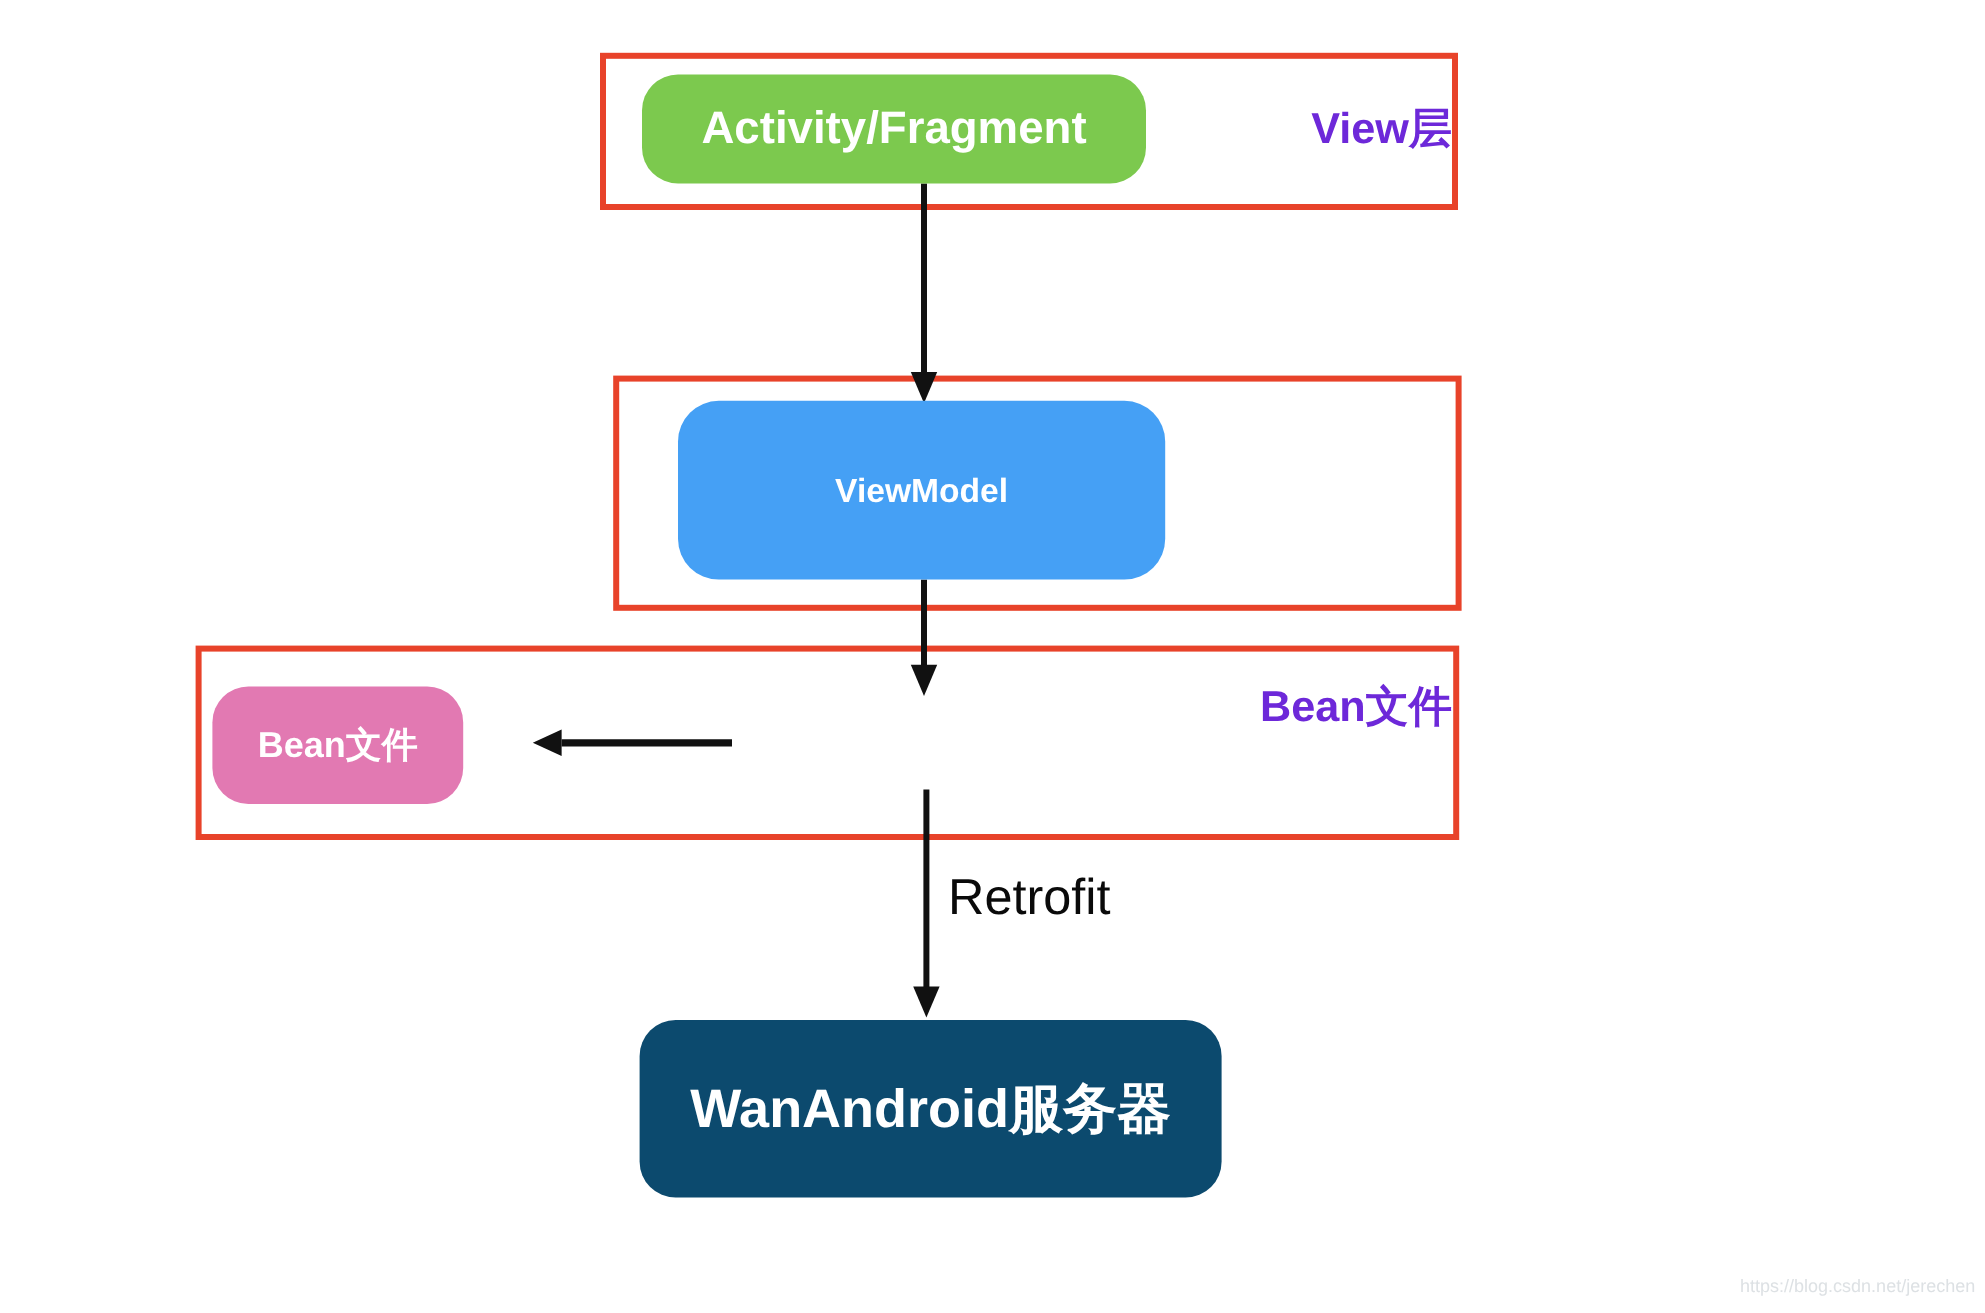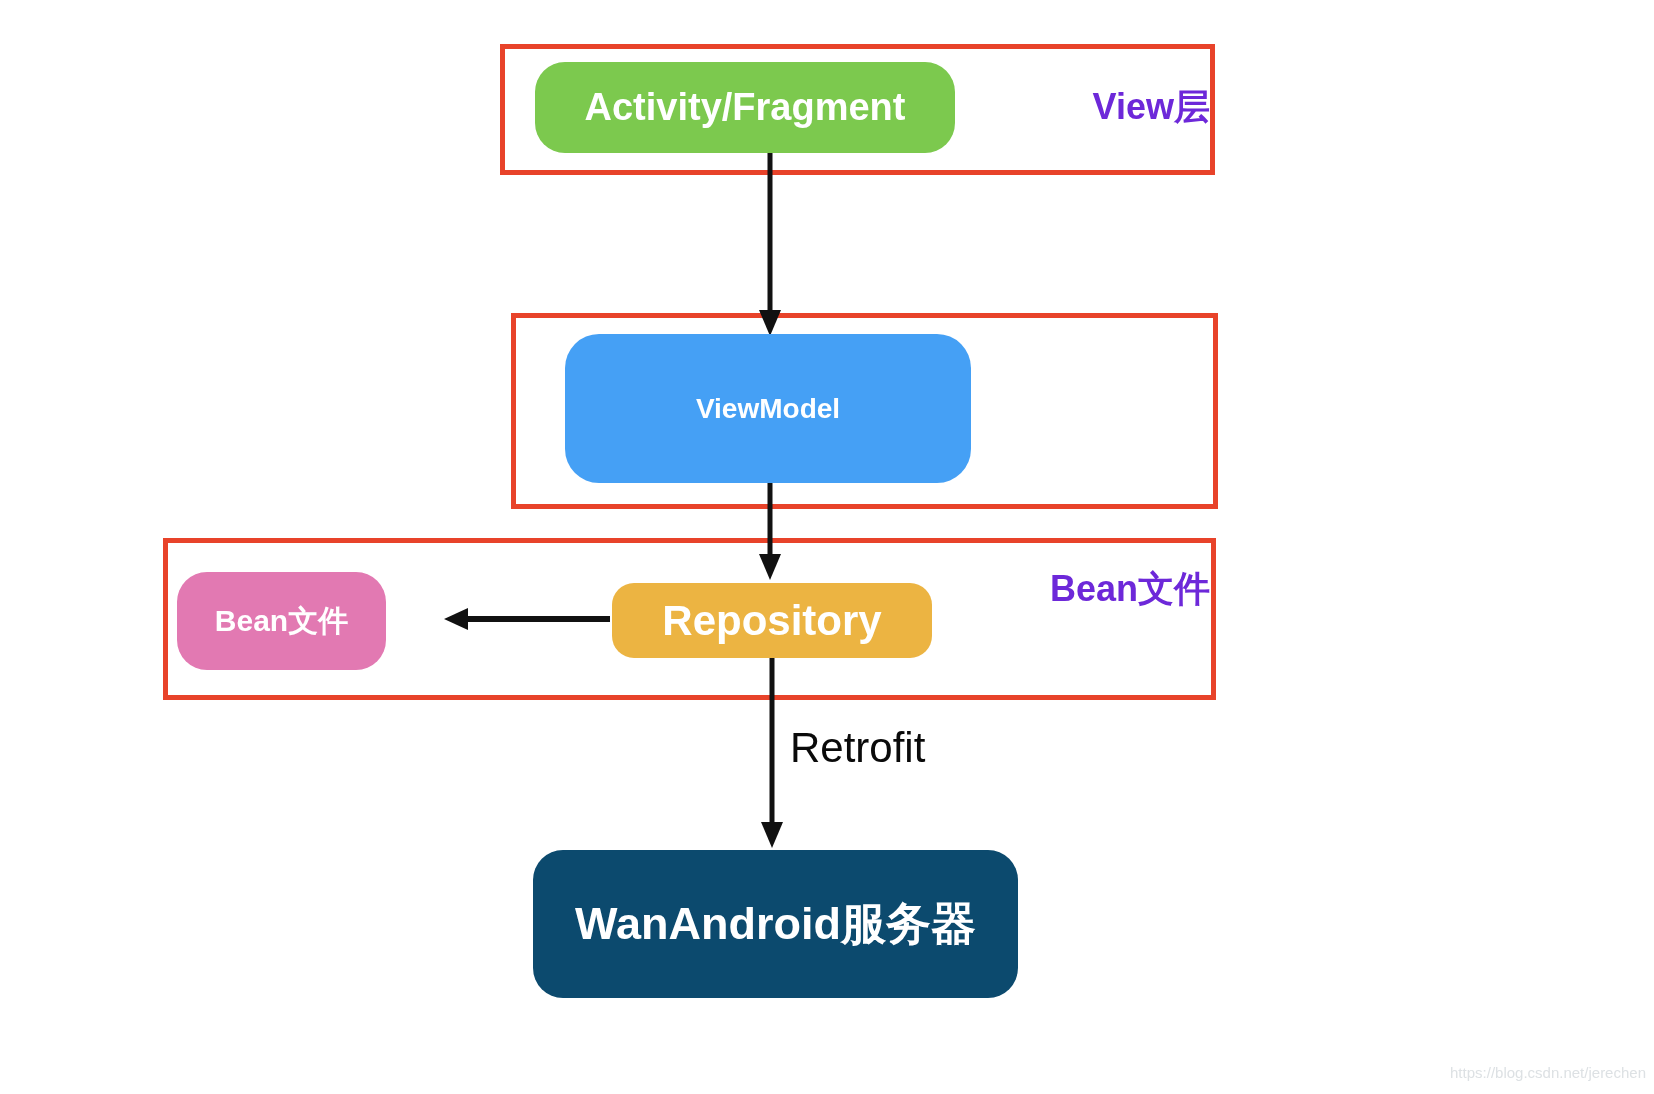--- a/index.html
+++ b/index.html
@@ -130,20 +130,19 @@
 
     <g>
       <line x1="772" y1="658" x2="772" y2="824" stroke="#111111" stroke-width="5"></line>
       <polygon points="761,822 783,822 772,848" fill="#111111"></polygon>
     </g>
   </svg>
 
   <div class="node node-activity">Activity/Fragment</div>
   <div class="node node-viewmodel">ViewModel</div>
   <div class="node node-bean">Bean文件</div>
-  <div class="node node-repository">Repository</div>
   <div class="node node-server">WanAndroid服务器</div>
 
   <div class="edge-label-retrofit">Retrofit</div>
 
   <div class="watermark">https://blog.csdn.net/jerechen</div>
 
 </div>
 
 </body></html>

